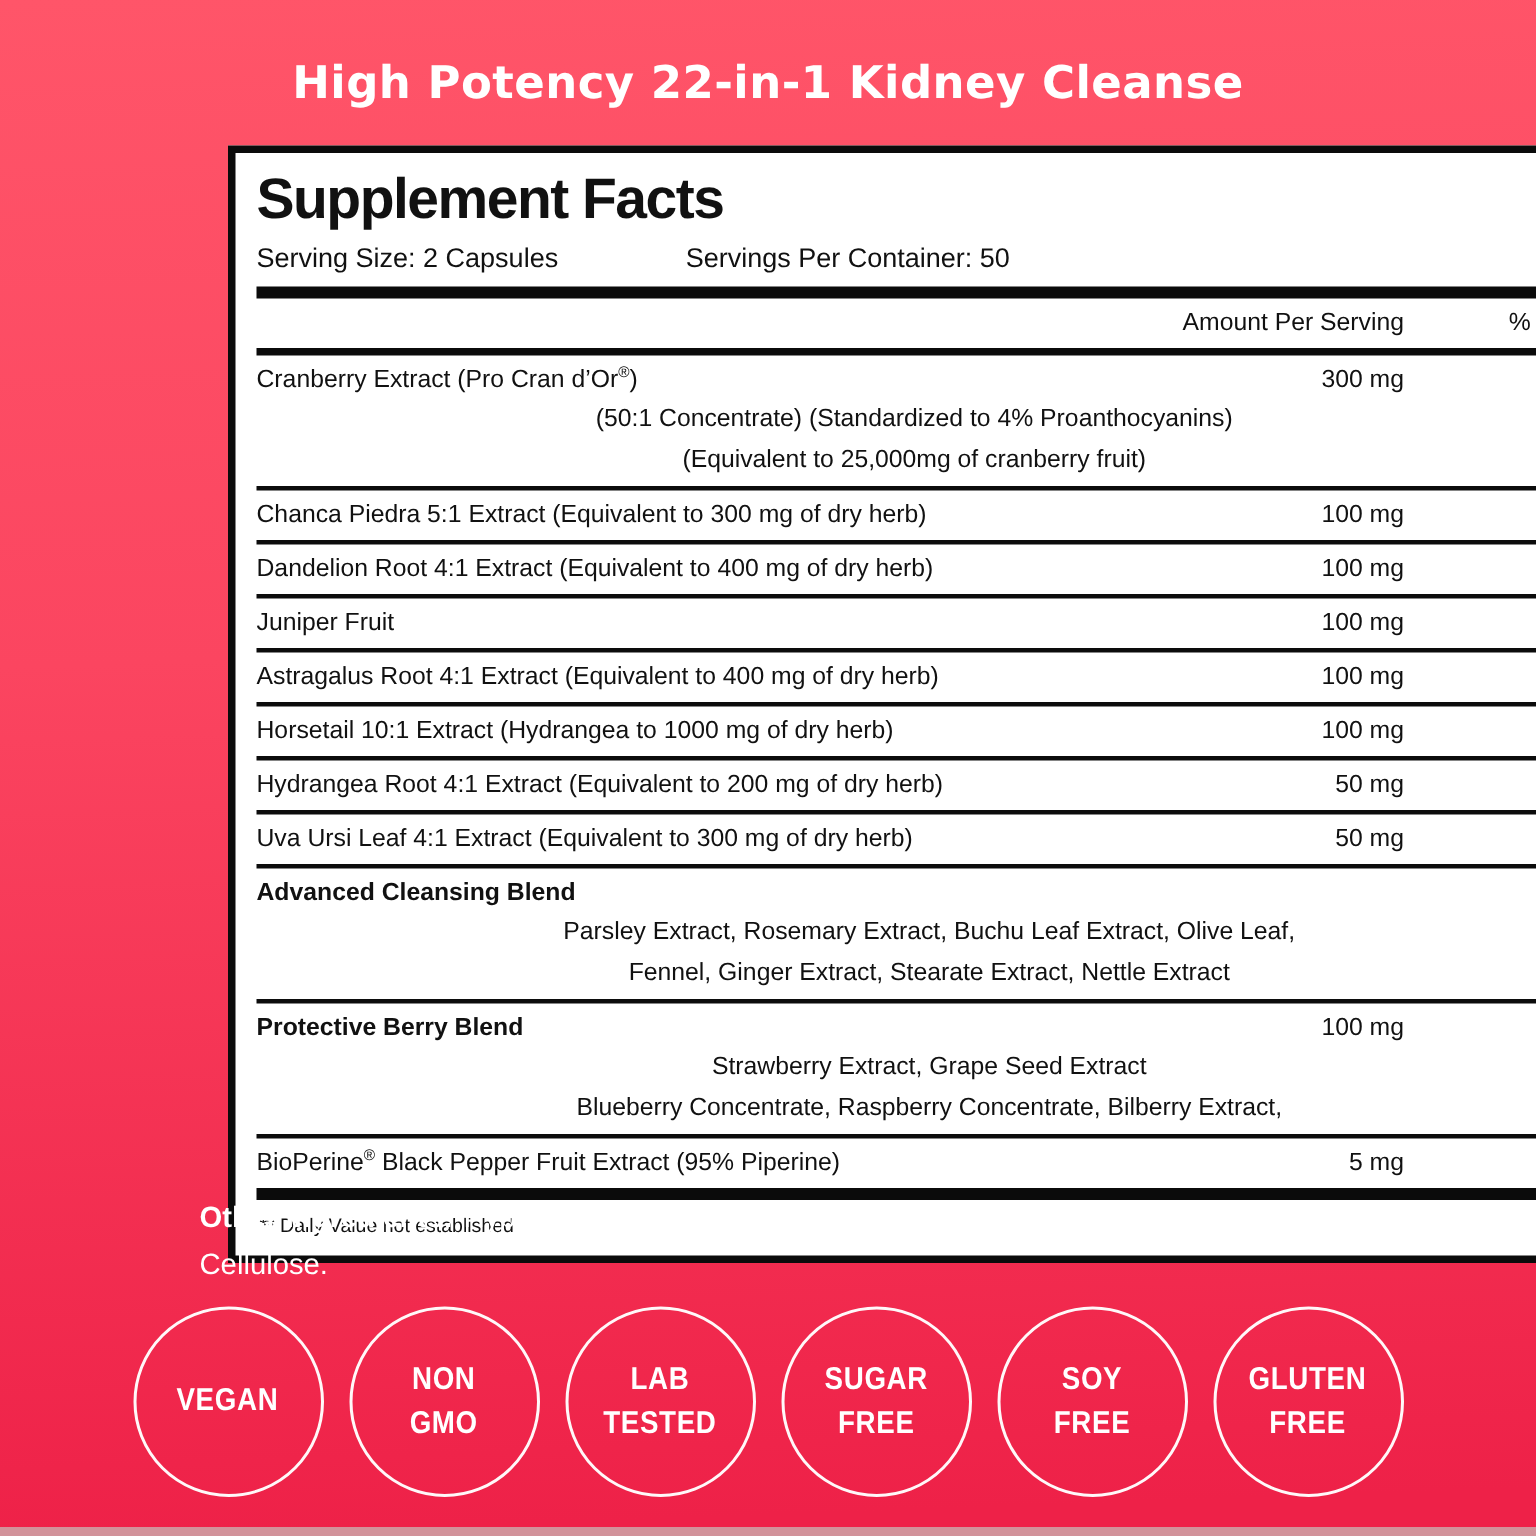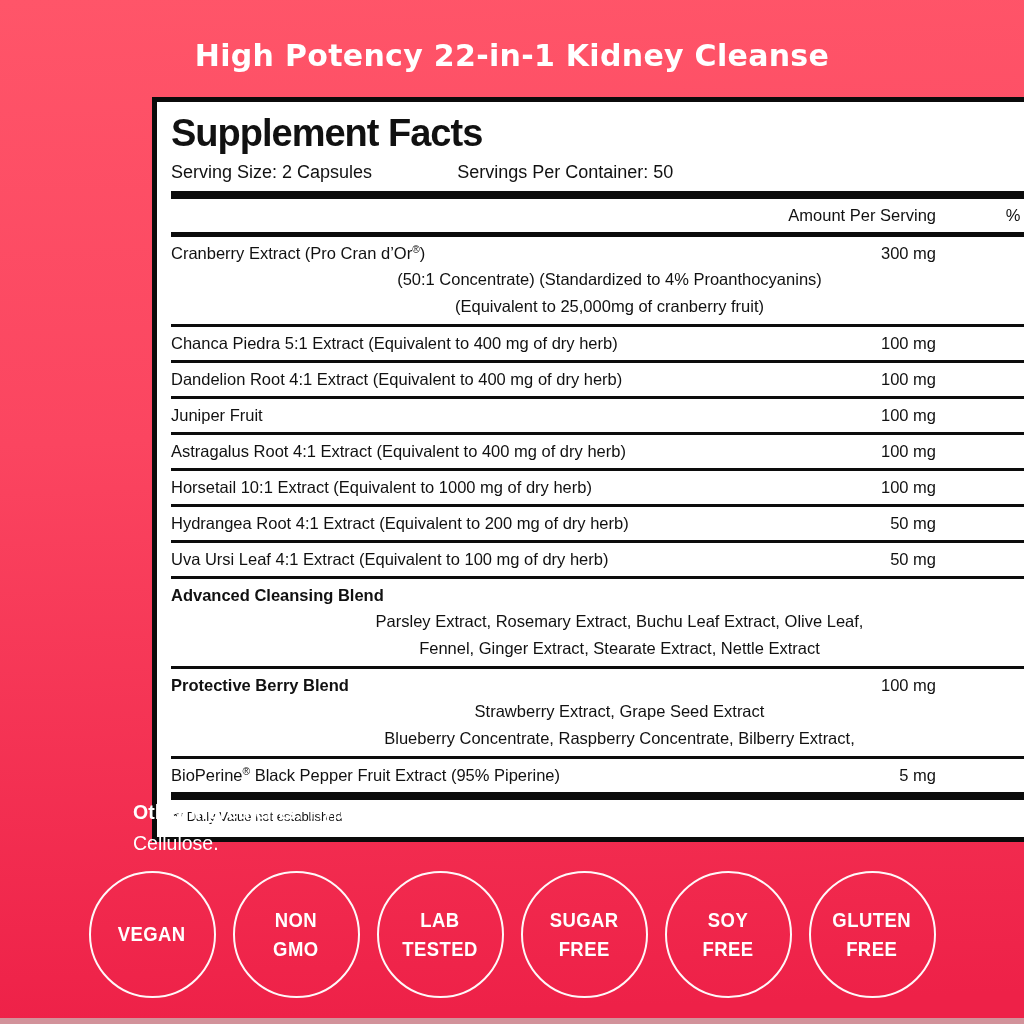--- a/index.html
+++ b/index.html
@@ -114,21 +114,21 @@
       <span class="col-name rname">Cranberry Extract (Pro Cran d’Or<sup>®</sup>)</span>
       <span class="col-amt ramt">300 mg</span>
       <span class="col-dv rdv">**</span>
     </div>
   <div class="subline">(50:1 Concentrate) (Standardized to 4% Proanthocyanins)</div>
           <div class="subline">(Equivalent to 25,000mg of cranberry fruit)</div>
         </div>
 
   <div class="row">
     <div class="row-line">
-      <span class="col-name rname">Chanca Piedra 5:1 Extract (Equivalent to 400 mg of dry herb)</span>
+      <span class="col-name rname">Chanca Piedra 5:1 Extract (Equivalent to 300 mg of dry herb)</span>
       <span class="col-amt ramt">100 mg</span>
       <span class="col-dv rdv">**</span>
     </div>
   </div>
 
   <div class="row">
     <div class="row-line">
       <span class="col-name rname">Dandelion Root 4:1 Extract (Equivalent to 400 mg of dry herb)</span>
       <span class="col-amt ramt">100 mg</span>
       <span class="col-dv rdv">**</span>
@@ -146,37 +146,37 @@
   <div class="row">
     <div class="row-line">
       <span class="col-name rname">Astragalus Root 4:1 Extract (Equivalent to 400 mg of dry herb)</span>
       <span class="col-amt ramt">100 mg</span>
       <span class="col-dv rdv">**</span>
     </div>
   </div>
 
   <div class="row">
     <div class="row-line">
-      <span class="col-name rname">Horsetail 10:1 Extract (Equivalent to 1000 mg of dry herb)</span>
+      <span class="col-name rname">Horsetail 10:1 Extract (Hydrangea to 1000 mg of dry herb)</span>
       <span class="col-amt ramt">100 mg</span>
       <span class="col-dv rdv">**</span>
     </div>
   </div>
 
   <div class="row">
     <div class="row-line">
       <span class="col-name rname">Hydrangea Root 4:1 Extract (Equivalent to 200 mg of dry herb)</span>
       <span class="col-amt ramt">50 mg</span>
       <span class="col-dv rdv">**</span>
     </div>
   </div>
 
   <div class="row">
     <div class="row-line">
-      <span class="col-name rname">Uva Ursi Leaf 4:1 Extract (Equivalent to 100 mg of dry herb)</span>
+      <span class="col-name rname">Uva Ursi Leaf 4:1 Extract (Equivalent to 300 mg of dry herb)</span>
       <span class="col-amt ramt">50 mg</span>
       <span class="col-dv rdv">**</span>
     </div>
   </div>
 
   <div class="row">
     <div class="row-line">
       <span class="col-name rname bold">Advanced Cleansing Blend</span>
       <span class="col-dv rdv">**</span>
     </div>

